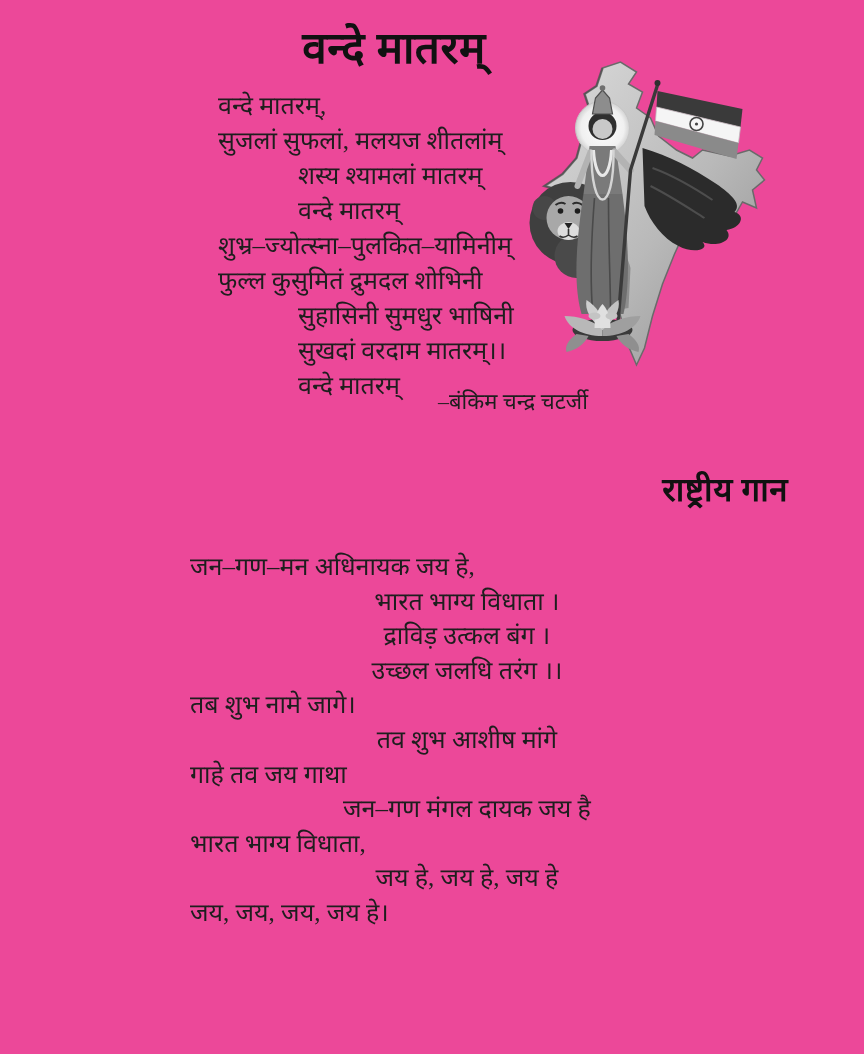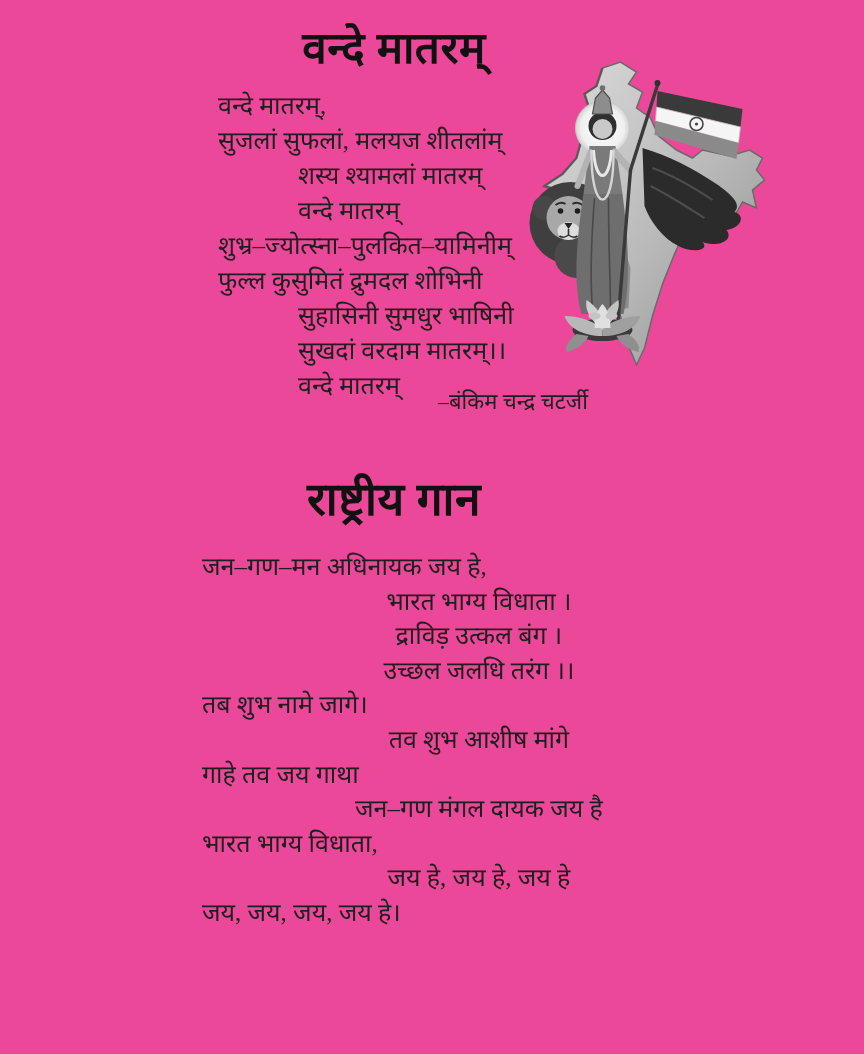--- a/index.html
+++ b/index.html
@@ -10,24 +10,24 @@
     font-family:Liberation Serif, serif;
     color:#1a1a1a;
     overflow:hidden;
   }
   .song-title {
     position:absolute; left:0; width:788px;
     text-align:center; font-weight:bold; color:#111;
     letter-spacing:0.5px;
   }
   .title-1 { top:16px; font-size:44px; }
-  .title-2 { top:466px; font-size:46px; }
+  .title-2 { top:466px; font-size:33px;text-align:right; }
   .poem { position:absolute; font-size:25px; color:#1e1e1e; }
   .poem-1 { top:88px; left:218px; line-height:35px; }
-  .poem-2 { top:550px; left:202px; line-height:34.6px; }
+  .poem-2 { top:550px; left:190px; line-height:34.6px; }
   .poem-line { white-space:nowrap; }
   .poem-1 .indent { padding-left:80px; }
   .poem-2 .indent { padding-left:153px;text-align:center; }
   .attribution {
     position:absolute; top:385px; left:438px;
     font-size:22px; color:#1e1e1e; white-space:nowrap;
   }
   .illustration { position:absolute; top:58px; left:522px; width:265px; height:325px; }
   .illustration svg { width:100%; height:100%; display:block; }
 </style>

